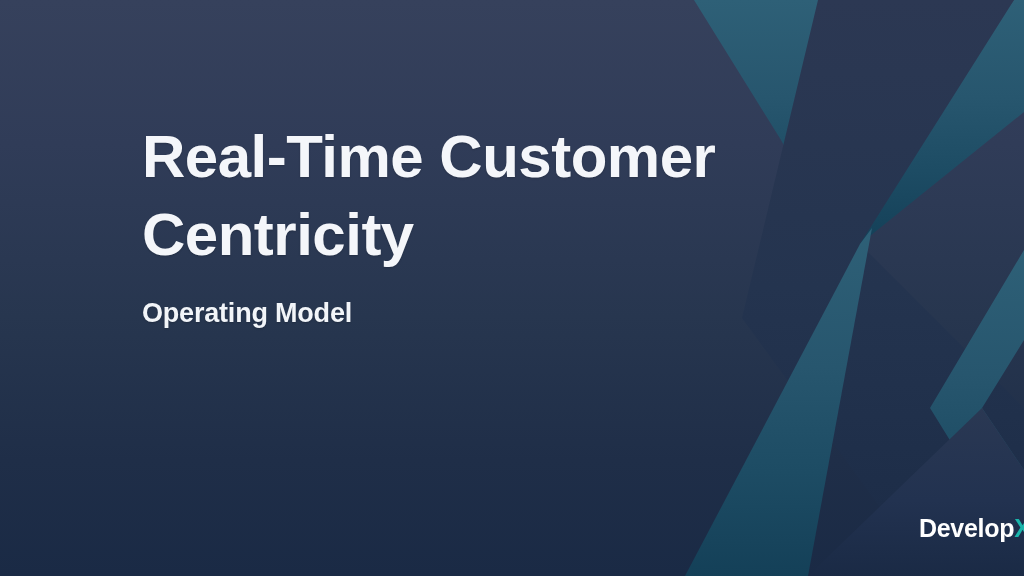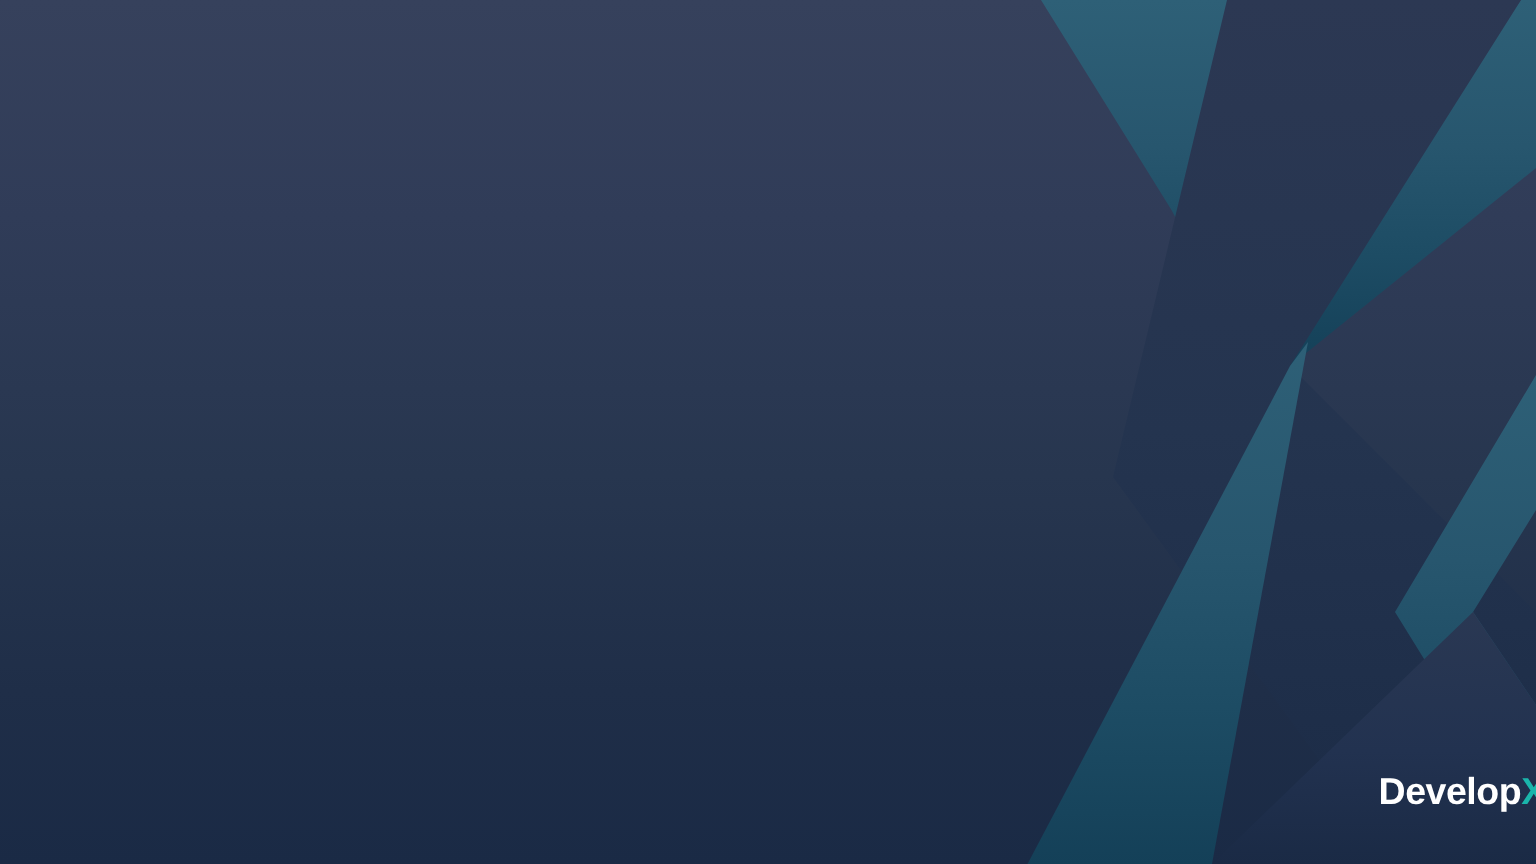--- a/index.html
+++ b/index.html
@@ -105,16 +105,20 @@
 
     <polygon fill="url(#navyGrad)" points="818,0 1014,0 860,244 1024,408 1024,576 930,576 742,318"></polygon>
 
     <polygon fill="url(#tealGrad)" points="860,244 872,228 808,576 685,576"></polygon>
 
     <polygon fill="url(#tealGrad)" points="1024,250 1024,340 982,408 1024,470 1024,560 930,408"></polygon>
 
     <polygon fill="url(#navyGrad2)" points="808,576 930,576 1024,576 1024,470 982,408"></polygon>
   </svg>
 
+  <div id="text-block">
+    <h1 id="slide-title">Real-Time Customer Centricity</h1>
+    <h2 id="slide-subtitle">Operating Model</h2>
+  </div>
 
   <div id="logo"><span class="logo-word">Develop</span><span class="logo-mark">X</span></div>
 
 </div>
 
 </body></html>

